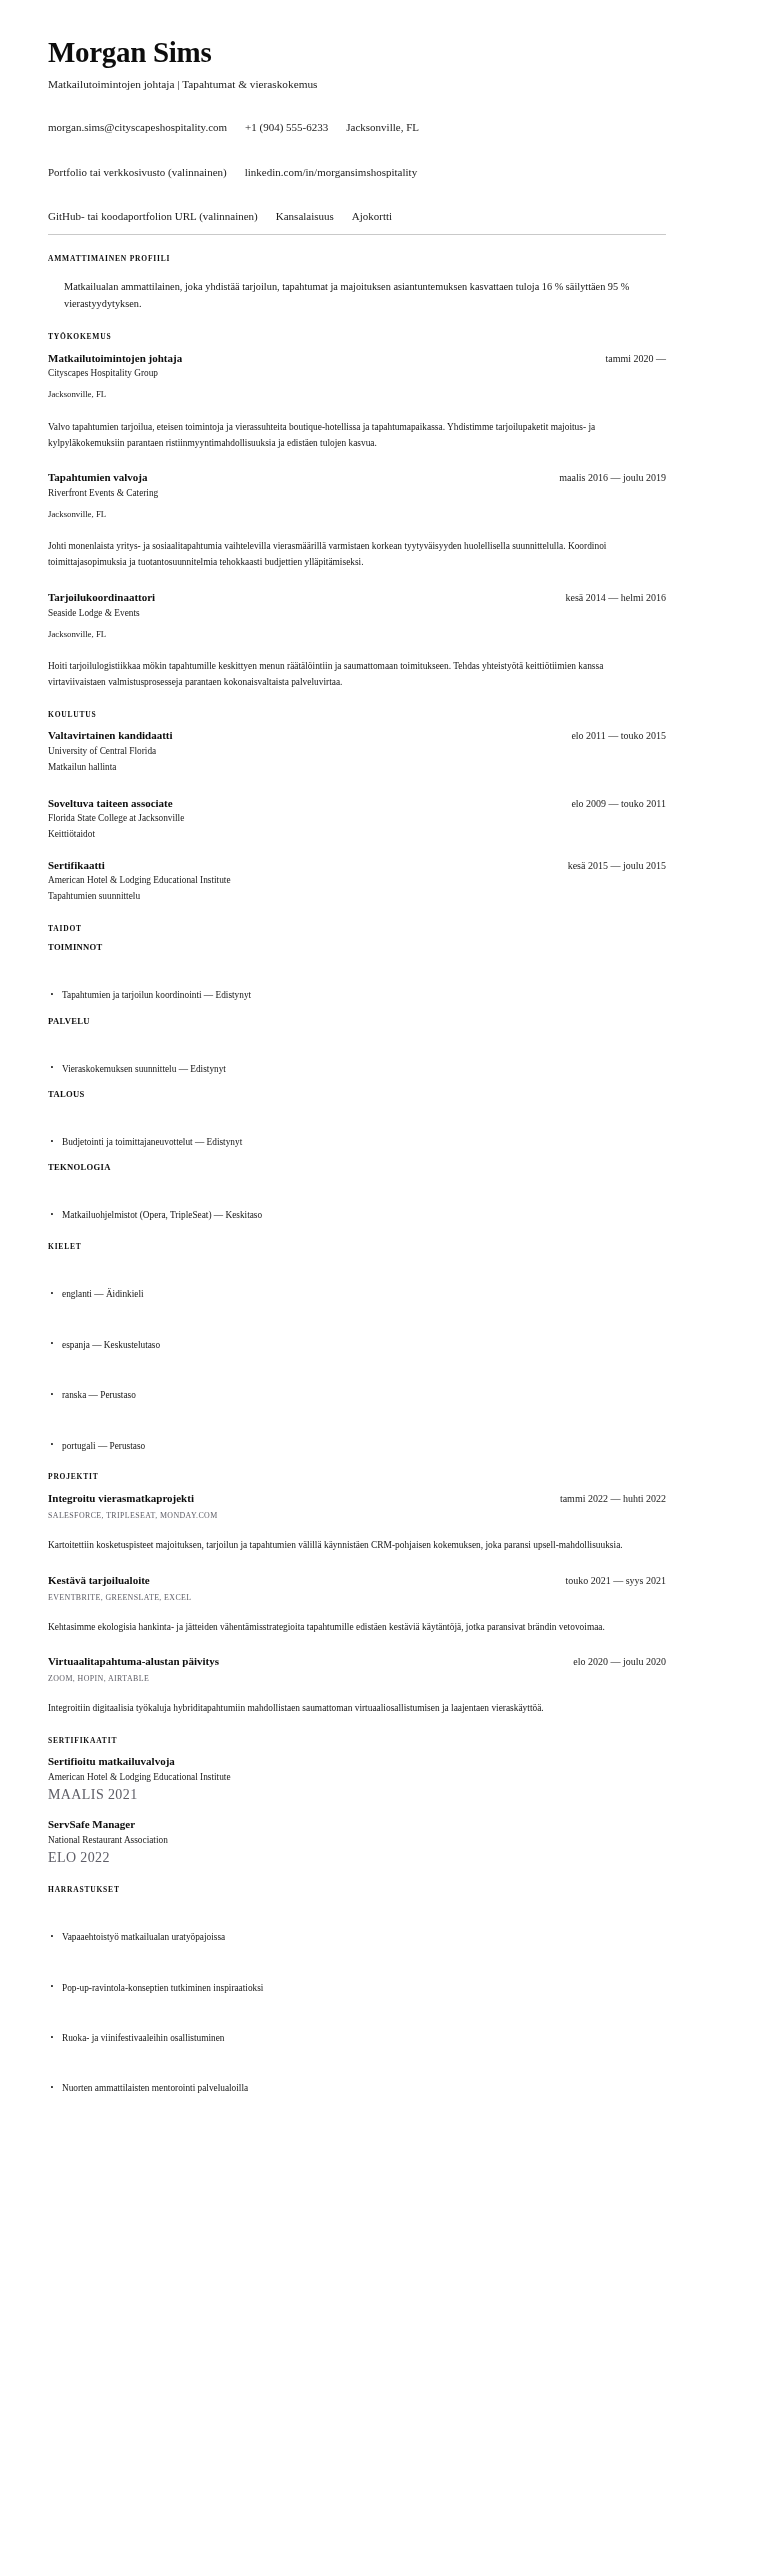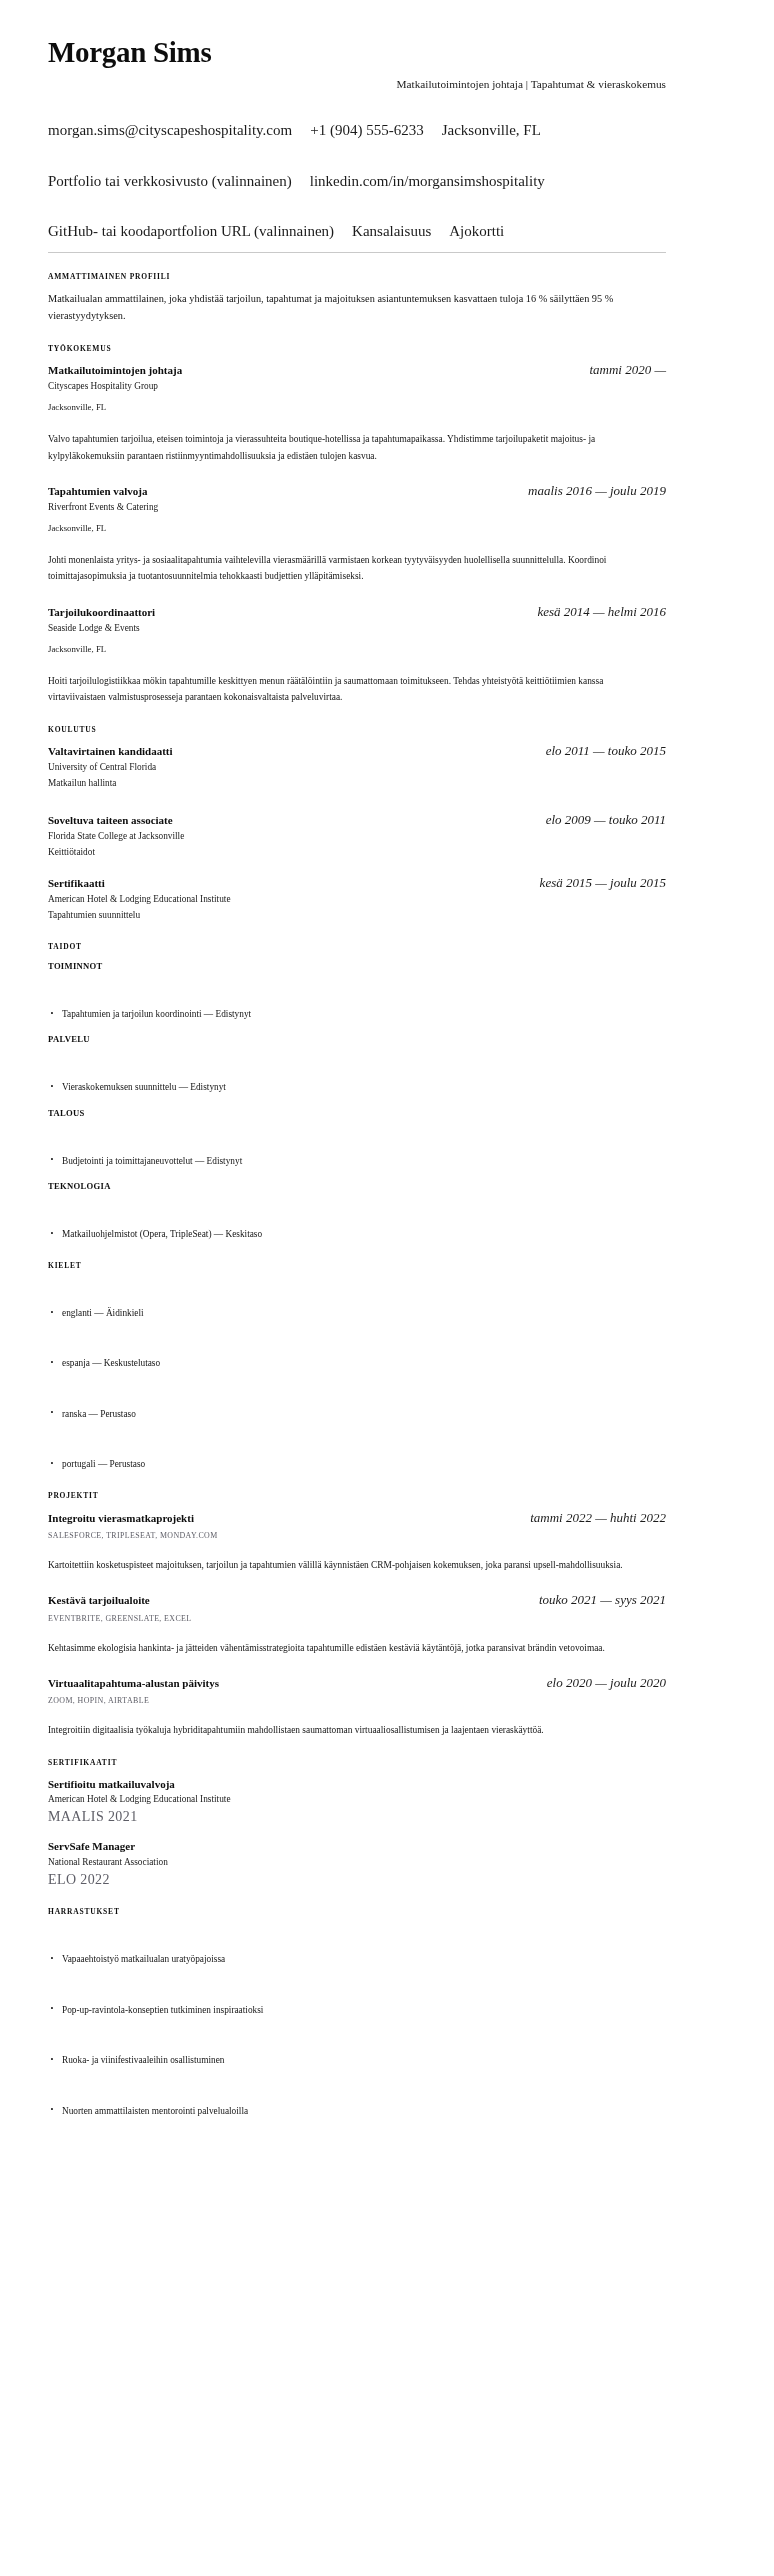--- a/index.html
+++ b/index.html
@@ -29,30 +29,29 @@
     letter-spacing: -0.3px;
     margin: 0 0 9px 0;
     color: #0d0d0d;
   }
   .headline {
     font-size: 11.3px;
     font-weight: 400;
     line-height: 1.3;
     color: #1b1b1b;
     margin: 0 0 17px 0;
-    text-align: right;
   }
   .contact-rows {
     margin-bottom: 3.9px;
   }
   .contact-row {
     display: flex;
     flex-wrap: wrap;
     align-items: flex-end;
-    font-size: 15px;
+    font-size: 11px;
     line-height: 1.5;
     color: #1b1b1b;
     margin-bottom: 8.4px;
     margin-top: 28px;
   }
   .contact-row .c-item {
     margin-right: 18px;
     white-space: nowrap;
   }
   .contact-row .c-item:last-child { margin-right: 0; }
@@ -70,46 +69,45 @@
     font-weight: 700;
     letter-spacing: 0.8px;
     text-transform: uppercase;
     color: #0d0d0d;
     margin: 0 0 9.7px 0;
   }
   .summary-text {
     font-size: 10.3px;
     line-height: 1.62;
     color: #151515;
-    margin: 0;
+    margin: 16px;
     max-width: 584px;
   }
 
   
   .entry { margin-bottom: 19.4px; }
   .entry:last-child { margin-bottom: 0; }
   .entry-head {
     display: flex;
     justify-content: space-between;
     align-items: baseline;
     gap: 15.5px;
   }
   .entry-title {
     font-size: 11px;
     font-weight: 700;
     line-height: 1.35;
     color: #0d0d0d;
   }
   .entry-date {
-    font-size: 13px;
+    font-size: 10px;
     font-weight: 400;
     color: #1b1b1b;
     white-space: nowrap;
     flex-shrink: 0;
-    font-style: italic;
   }
   .entry-sub {
     font-size: 9.3px;
     line-height: 1.5;
     color: #202020;
     margin-top: 1.9px;
   }
   .entry-meta {
     font-size: 8.8px;
     line-height: 1.5;

